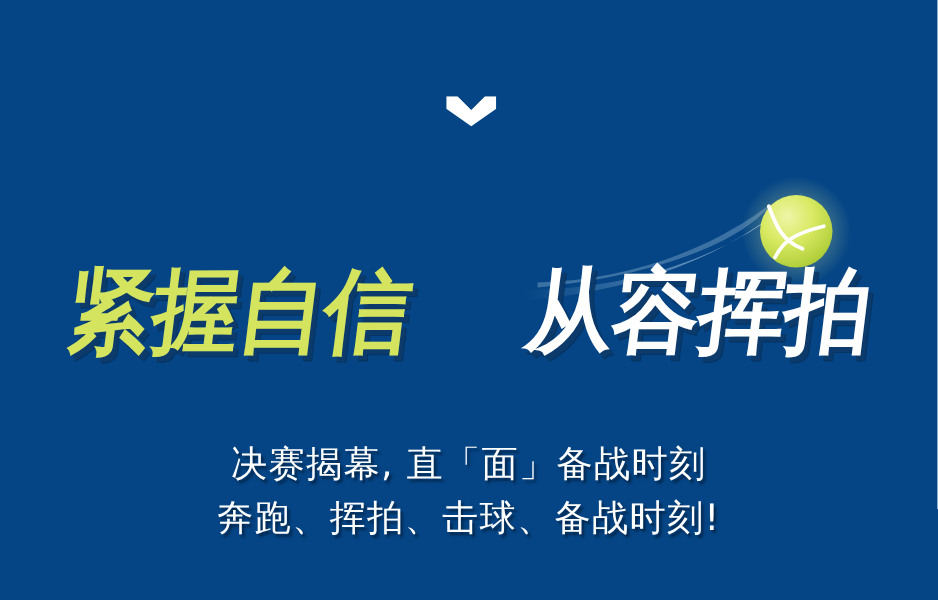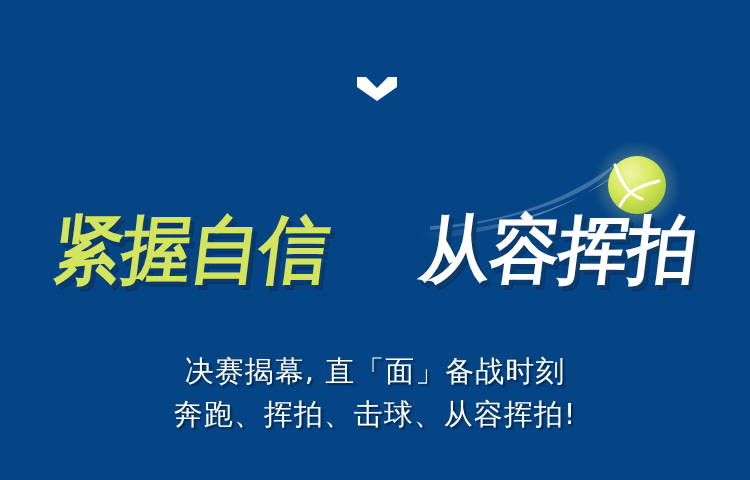--- a/index.html
+++ b/index.html
@@ -128,16 +128,16 @@
   </div>
 
   <div id="headline">
     <span class="seg hl-green">紧握自信</span>
     <span class="hl-gap"></span>
     <span class="seg hl-white">从容挥拍</span>
   </div>
 
   <div id="subtitle">
     <div class="sub-line">决赛揭幕, 直「面」备战时刻</div>
-    <div class="sub-line">奔跑、挥拍、击球、从容挥拍!</div>
+    <div class="sub-line">奔跑、挥拍、击球、备战时刻!</div>
   </div>
 
 </div>
 
 </body></html>

